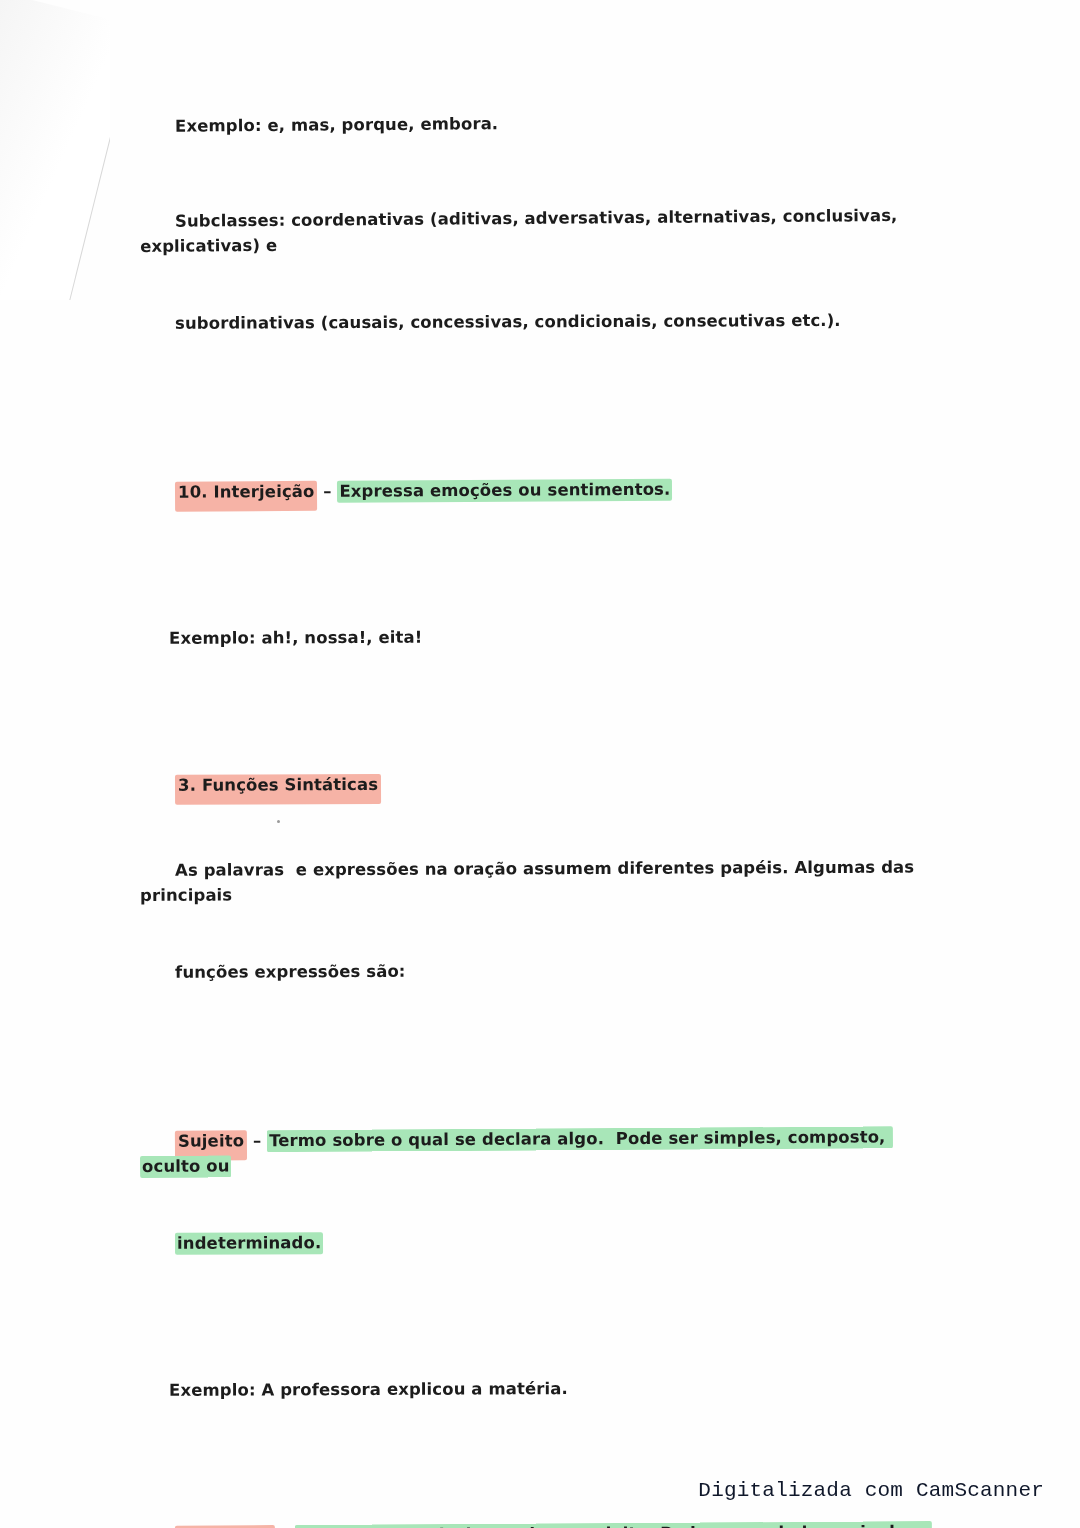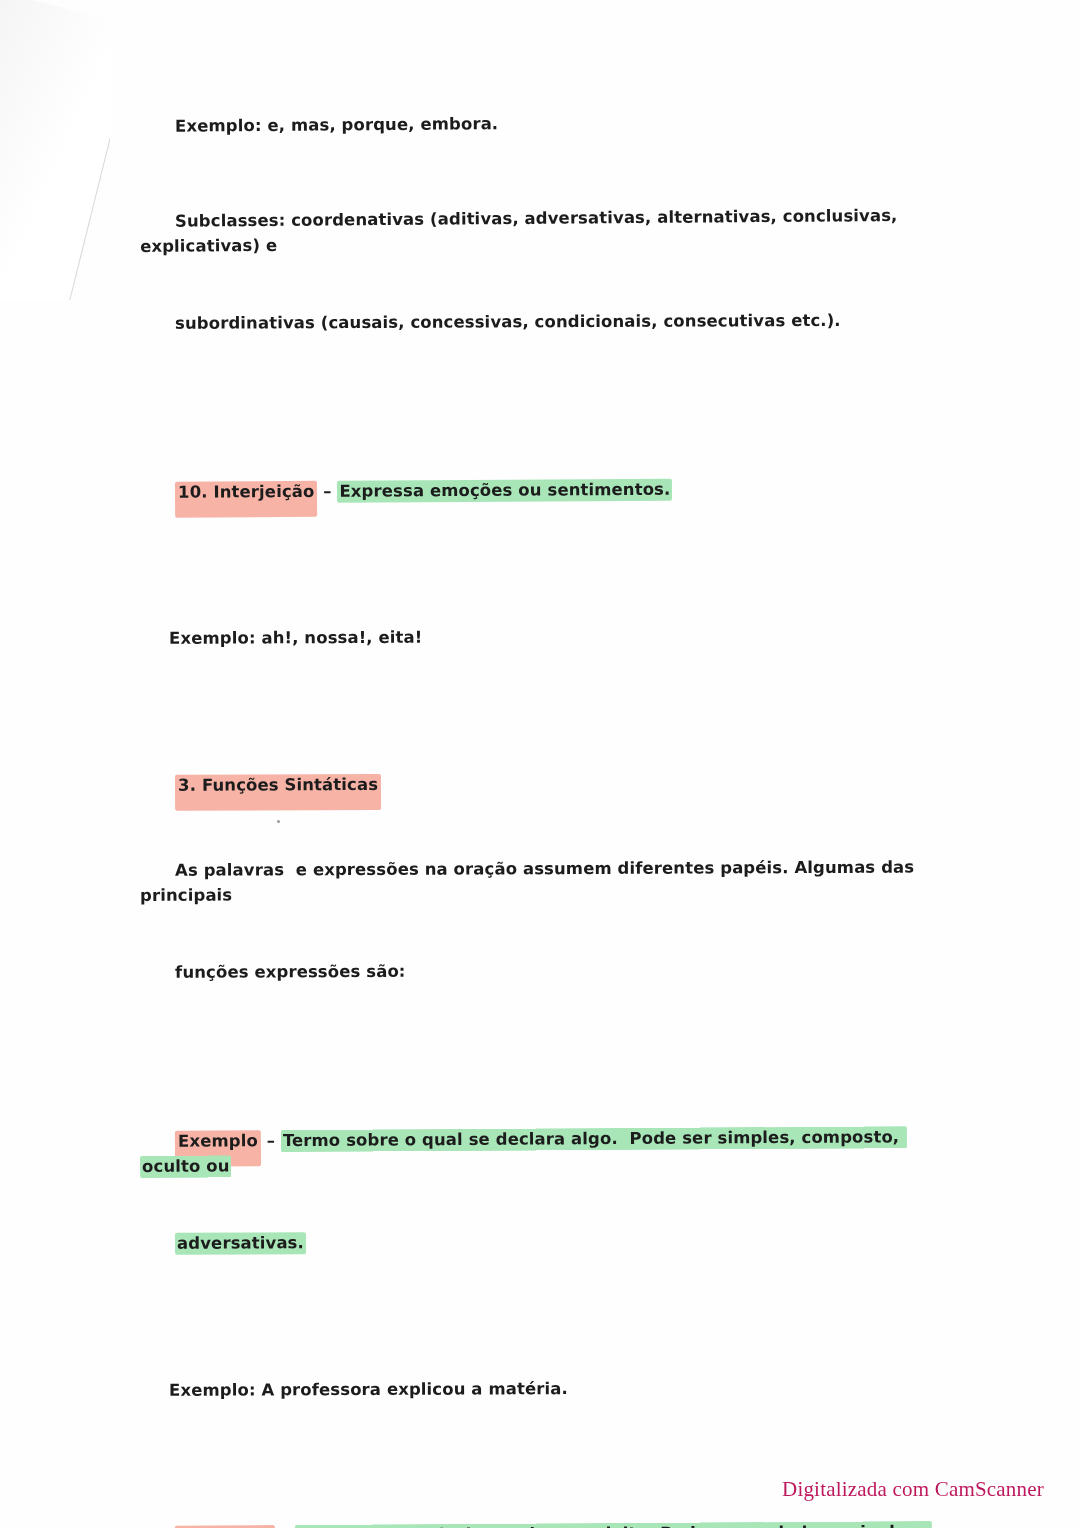--- a/index.html
+++ b/index.html
@@ -68,21 +68,21 @@
   }
 
   
   .sp-sm { height: 18px; }
   .sp-lg { height: 70px; }
   .sp-xl { height: 92px; }
 
   
   .hl-pink {
     background: #f6b3a6;
-    padding: 1px 3px 16px 3px;
+    padding: 1px 3px 10px 3px;
     border-radius: 2px;
     box-decoration-break: clone;
     -webkit-box-decoration-break: clone;
   }
   .hl-green {
     background: #a8e6b8;
     padding: 1px 2px 2px 2px;
     border-radius: 2px;
     box-decoration-break: clone;
     -webkit-box-decoration-break: clone;
@@ -103,23 +103,23 @@
     width: 3px;
     height: 3px;
     border-radius: 50%;
     background: #9a9a9a;
   }
 
   #watermark {
     position: absolute;
     right: 36px;
     bottom: 26px;
-    font-family: Liberation Serif, serif;
+    font-family: Liberation Mono, monospace;
     font-size: 21px;
-    color: #be185d;
+    color: #0f172a;
     letter-spacing: .2px;
   }
 </style>
 </head>
 <body>
 
 <div id="page-sheet">
 
   <div id="corner-fold">
     <div class="edge"></div>
@@ -163,24 +163,24 @@
     <p class="line para tilt-3 indent-2">
       <span>As palavras  e expressões na oração assumem diferentes papéis. Algumas das principais</span>
     </p>
     <p class="line para tilt-3 indent-2">
       <span>funções expressões são:</span>
     </p>
 
     <div class="sp-xl"></div>
 
     <p class="line para tilt-2 indent-2">
-      <span class="hl-pink">Exemplo</span><span> – </span><span class="hl-green">Termo sobre o qual se declara algo.  Pode ser simples, composto, oculto ou</span>
+      <span class="hl-pink">Sujeito</span><span> – </span><span class="hl-green">Termo sobre o qual se declara algo.  Pode ser simples, composto, oculto ou</span>
     </p>
     <p class="line para tilt-3 indent-2">
-      <span class="hl-green">adversativas.</span>
+      <span class="hl-green">indeterminado.</span>
     </p>
 
     <div class="sp-lg"></div>
 
     <p class="line para tilt-3 indent-3">
       <span>Exemplo: A professora explicou a matéria.</span>
     </p>
 
     <div class="sp-lg"></div>
 

